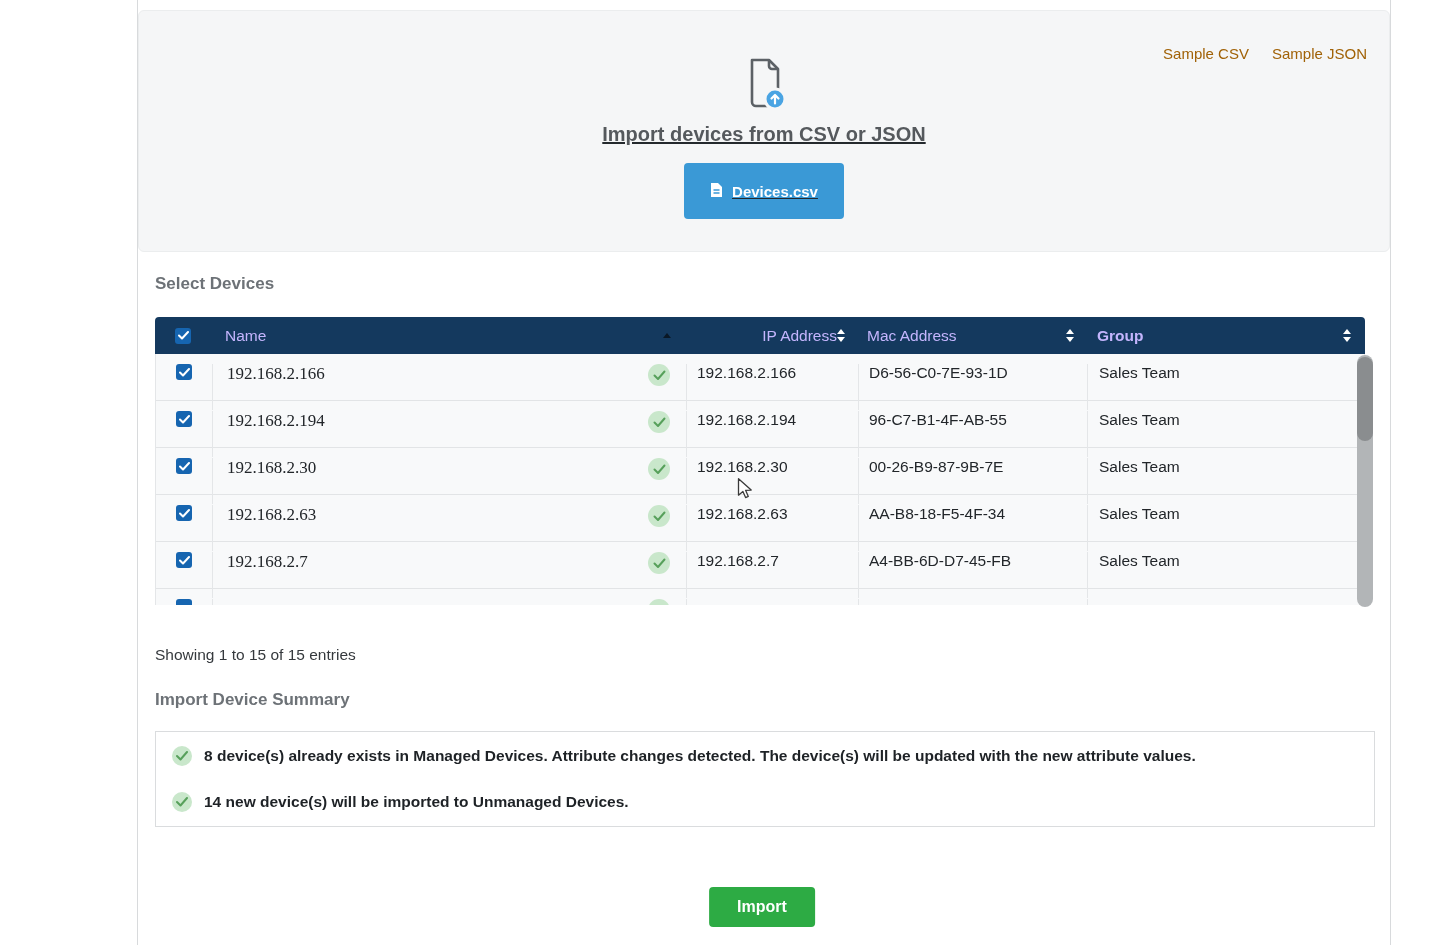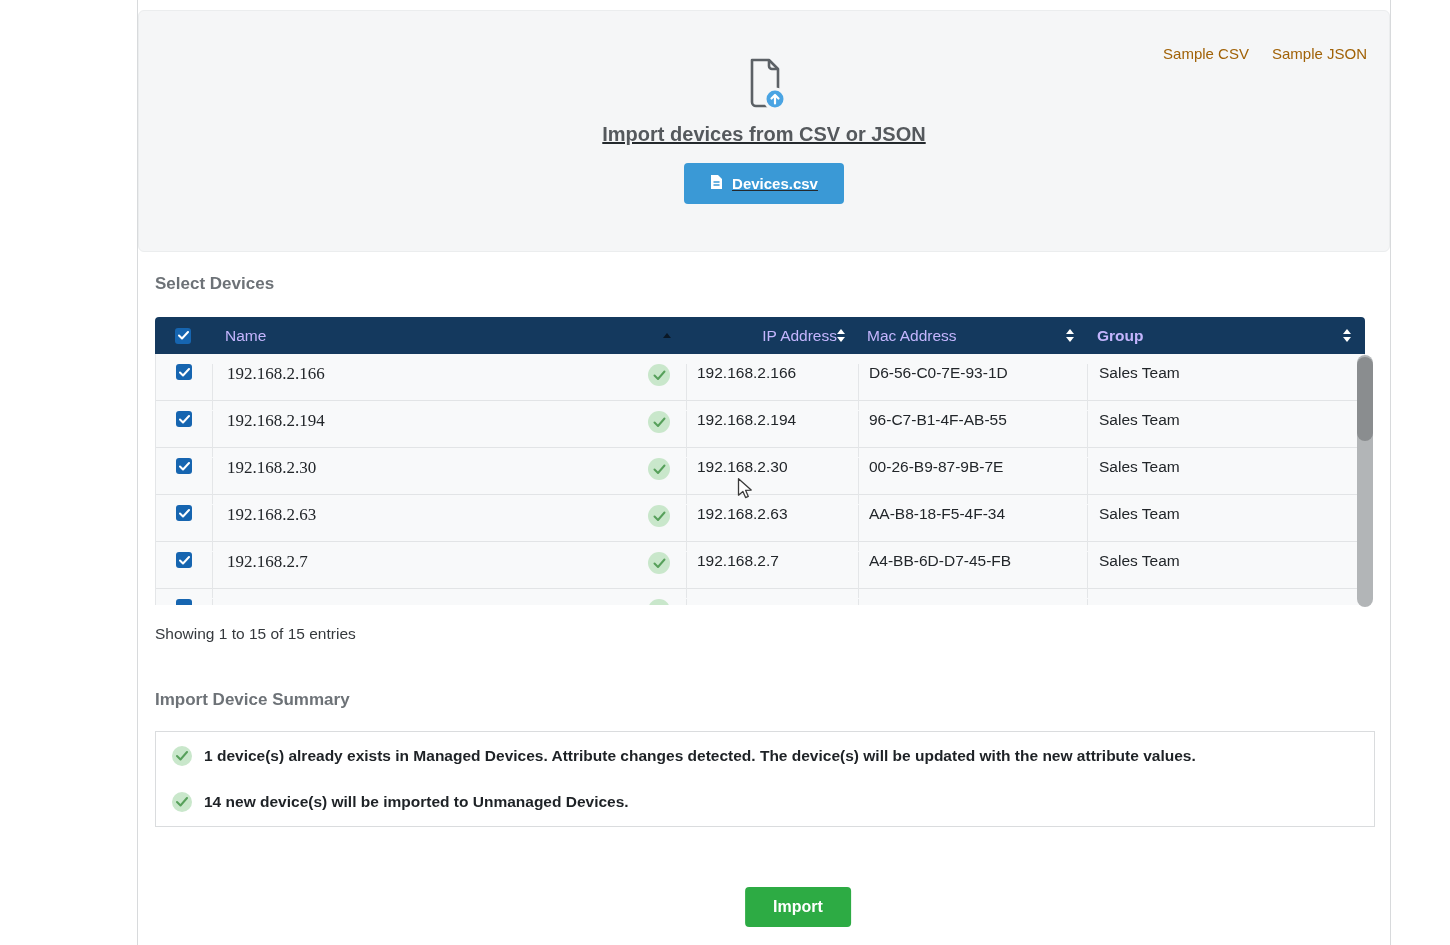--- a/index.html
+++ b/index.html
@@ -22,21 +22,21 @@
     position:absolute; top:34px; right:22px; display:flex; gap:23px;
     font-size:15px; color:#a16207;
   }
   .sample-links span { cursor:pointer; }
   .dz-center {
     position:absolute; left:0; right:0; top:46px;
     display:flex; flex-direction:column; align-items:center;text-decoration:underline;
   }
   .dz-title { margin-top:8px; font-size:20px; font-weight:bold; color:#55595d; }
   .file-btn {
-    margin-top:17px; height:41px; padding:9px 26px; border:none; border-radius:4px;
+    margin-top:17px; height:56px; padding:9px 26px; border:none; border-radius:4px;
     background:#3a99d6; color:#fff; font-size:15px; font-weight:bold;
     font-family:"Liberation Sans", sans-serif;
     display:flex; align-items:center; gap:9px; cursor:pointer;
   }
   
   .section-title { position:absolute; left:17px; font-size:17px; font-weight:bold; color:#6d7277; }
   .st-select  { top:274px; }
   .st-summary { top:690px; }
   
   .table-area { position:absolute; left:17px; top:317px; width:1210px; }
@@ -80,35 +80,35 @@
     display:flex; align-items:center; justify-content:center; flex:none;
   }
   .sb-track {
     position:absolute; left:1202px; top:38px; width:16px; height:252px;
     background:#b2b5b7; border-radius:8px;
   }
   .sb-thumb {
     position:absolute; left:0; top:2px; width:16px; height:84px;
     background:#8a8d8f; border-radius:8px; cursor:grab;
   }
-  .table-footer { position:absolute; left:17px; top:625px; font-size:15.5px; color:#35393d; }
+  .table-footer { position:absolute; left:17px; top:646px; font-size:15.5px; color:#35393d; }
   
   .summary-box {
     position:absolute; left:17px; top:731px; width:1220px; height:96px;
     border:1px solid #dadcde; background:#fff;
     display:flex; flex-direction:column; justify-content:center; gap:26px; padding:0 16px;
   }
   .summary-item { display:flex; align-items:center; gap:12px; font-size:15.5px; font-weight:bold; color:#1e2226; }
   .ok-sm { width:20px; height:20px; }
   
   .import-btn {
     position:absolute; top:887px; left:624px; transform:translateX(-50%);
     height:40px; padding:0 28px; border:none; border-radius:4px;
     background:#2dab44; color:#fff; font-size:16px; font-weight:bold;
-    font-family:"Liberation Sans", sans-serif; cursor:pointer;margin-left:36px;
+    font-family:"Liberation Sans", sans-serif; cursor:pointer;
   }
   .cursor { position:absolute; left:737px; top:478px; pointer-events:none; }
 </style>
 </head>
 <body>
 
 <div class="card">
 
   <div class="dropzone">
     <div class="sample-links">
@@ -299,21 +299,21 @@
 
   <div class="section-title st-summary">Import Device Summary</div>
 
   <div class="summary-box">
     <div class="summary-item">
       <span class="ok-circle ok-sm">
         <svg width="12" height="10" viewBox="0 0 12 10">
             <path d="M1 5 L4.5 8.5 L11 1" fill="none" stroke="#57a05b" stroke-width="2" stroke-linecap="round" stroke-linejoin="round"></path>
           </svg>
       </span>
-      <span>1 device(s) already exists in Managed Devices. Attribute changes detected. The device(s) will be updated with the new attribute values.</span>
+      <span>8 device(s) already exists in Managed Devices. Attribute changes detected. The device(s) will be updated with the new attribute values.</span>
     </div>
     <div class="summary-item">
       <span class="ok-circle ok-sm">
         <svg width="12" height="10" viewBox="0 0 12 10">
             <path d="M1 5 L4.5 8.5 L11 1" fill="none" stroke="#57a05b" stroke-width="2" stroke-linecap="round" stroke-linejoin="round"></path>
           </svg>
       </span>
       <span>14 new device(s) will be imported to Unmanaged Devices.</span>
     </div>
   </div>

